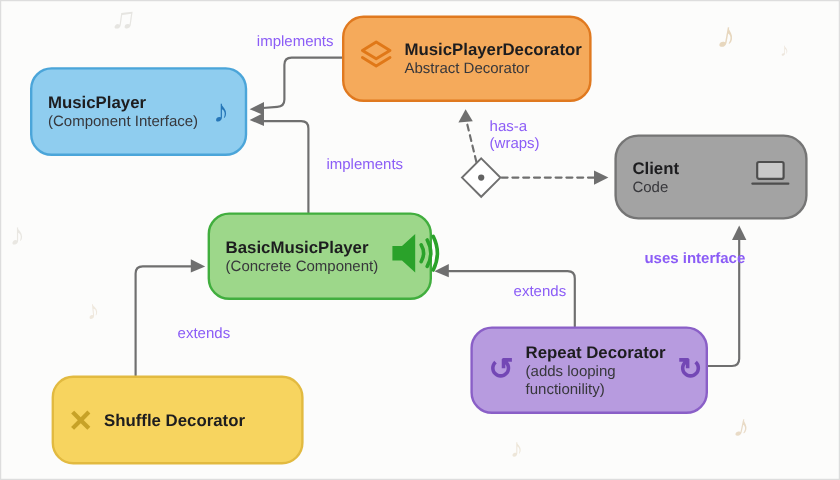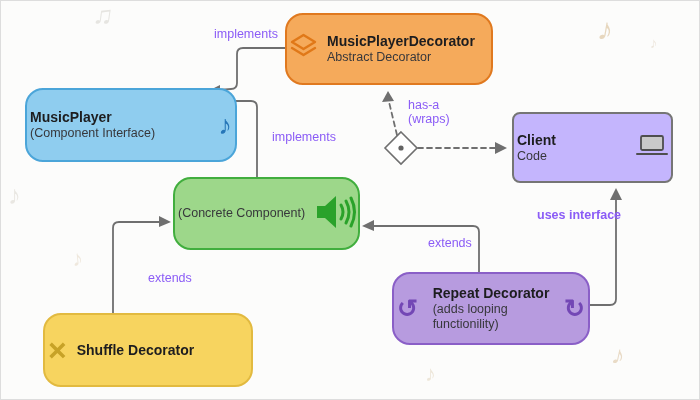--- a/index.html
+++ b/index.html
@@ -16,29 +16,29 @@
   .n7{left:650px;top:35px;font-size:15px;color:rgba(220,205,185,.45);}
   
   #wires{position:absolute;left:0;top:0;width:700px;height:400px;}
   .wire{stroke:#6f6f6f;stroke-width:1.8;fill:none;stroke-linecap:round;}
   .dash{stroke-dasharray:5 4;}
   .head{fill:#6f6f6f;stroke:none;}
   
   .elabel{position:absolute;font-size:12.5px;color:#8b5cf6;line-height:14px;white-space:nowrap;}
   
   .node{position:absolute;box-sizing:border-box;border-radius:18px;border:2px solid;
-        display:flex;align-items:center;padding:0 3px;gap:10px;}
+        display:flex;align-items:center;padding:0 13px;gap:10px;}
   .node .txt{display:flex;flex-direction:column;justify-content:center;}
   .node .title{font-weight:bold;font-size:14px;color:#1d1d1f;white-space:nowrap;line-height:17px;}
   .node .subtitle{font-size:12.5px;color:#37373b;white-space:nowrap;line-height:15px;}
   .glyph{line-height:1;user-select:none;}
-  .music-player   {left:25px; top:56px; width:212px;height:74px;background:#8fcdef;border-color:#4ba5d9;justify-content:space-between;margin-top:32px;}
+  .music-player   {left:25px; top:56px; width:181px;height:74px;background:#8fcdef;border-color:#4ba5d9;justify-content:space-between;}
   .music-player .glyph{font-size:27px;color:#2676b8;}
   .decorator      {left:285px;top:13px; width:208px;height:72px;background:#f5aa5b;border-color:#e0791f;}
-  .client         {left:512px;top:112px;width:161px;height:71px;background:#c4b5fd;border-color:#757575;justify-content:space-between;border-radius:8px;}
+  .client         {left:512px;top:112px;width:161px;height:71px;background:#a3a3a3;border-color:#757575;justify-content:space-between;border-radius:20px;}
   .basic-player   {left:173px;top:177px;width:187px;height:73px;background:#9dd78a;border-color:#41ae3e;justify-content:space-between;}
   .shuffle        {left:43px; top:313px;width:210px;height:74px;background:#f7d45f;border-color:#e2ba40;}
   .shuffle .glyph{font-size:32px;font-weight:bold;color:#c7a227;}
   .repeat         {left:392px;top:272px;width:198px;height:73px;background:#b79bdf;border-color:#8a5fc7;justify-content:space-between;}
   .repeat .glyph{font-size:25px;font-weight:bold;color:#7347b5;}
   .repeat .subtitle{white-space:normal;max-width:102px;}
 </style>
 </head>
 <body>
 
@@ -134,20 +134,21 @@
     <span>
       <svg width="32" height="24" viewBox="0 0 32 24">
         <rect x="5" y="2" width="22" height="14" rx="1.5" fill="#c9c9c9" stroke="#4e4e4e" stroke-width="1.8"></rect>
         <line x1="1" y1="20" x2="31" y2="20" stroke="#4e4e4e" stroke-width="2" stroke-linecap="round"></line>
       </svg>
     </span>
   </div>
 
   <div class="node basic-player">
     <div class="txt">
+      <span class="title">BasicMusicPlayer</span>
       <span class="subtitle">(Concrete Component)</span>
     </div>
     <span>
       <svg width="42" height="38" viewBox="0 0 42 38">
         <path d="M2 13 L10 13 L21 3 L21 35 L10 25 L2 25 Z" fill="#2aa22a"></path>
         <path d="M26 12 Q30 19 26 26" fill="none" stroke="#2aa22a" stroke-width="3" stroke-linecap="round"></path>
         <path d="M31 8 Q37 19 31 30" fill="none" stroke="#2aa22a" stroke-width="3" stroke-linecap="round"></path>
         <path d="M36 5 Q43 19 36 33" fill="none" stroke="#2aa22a" stroke-width="3" stroke-linecap="round"></path>
       </svg>
     </span>

